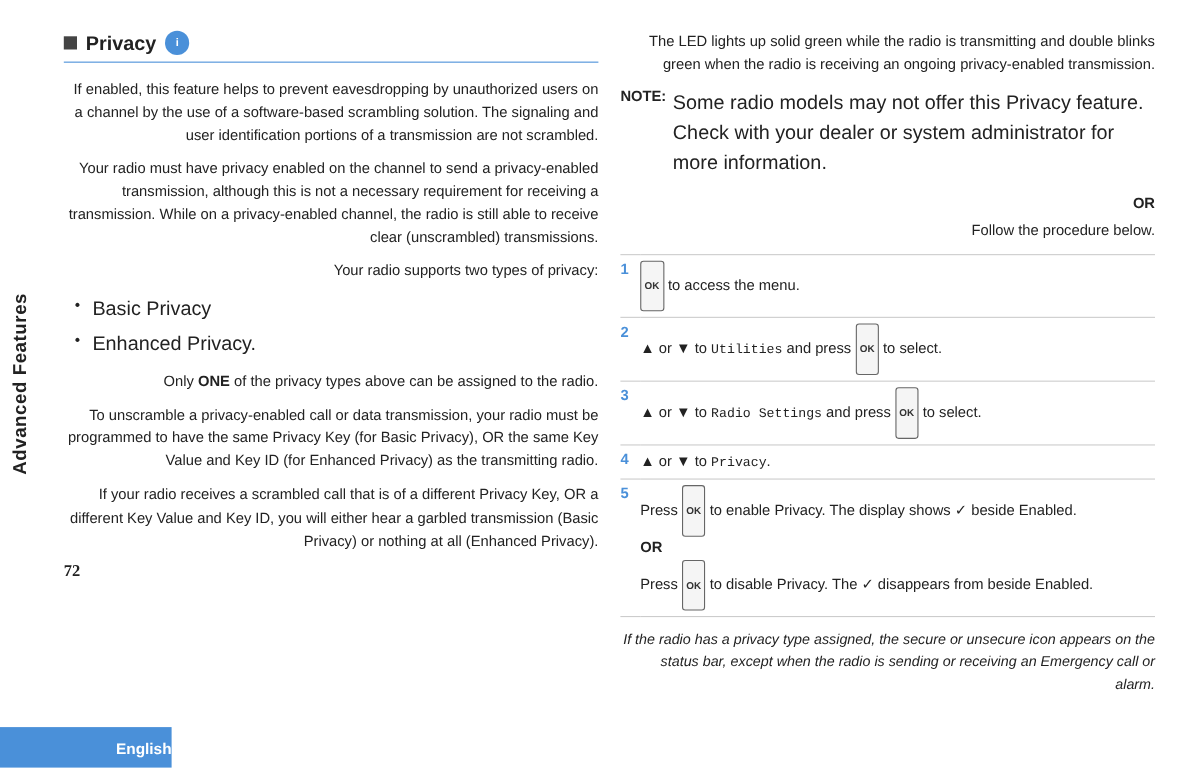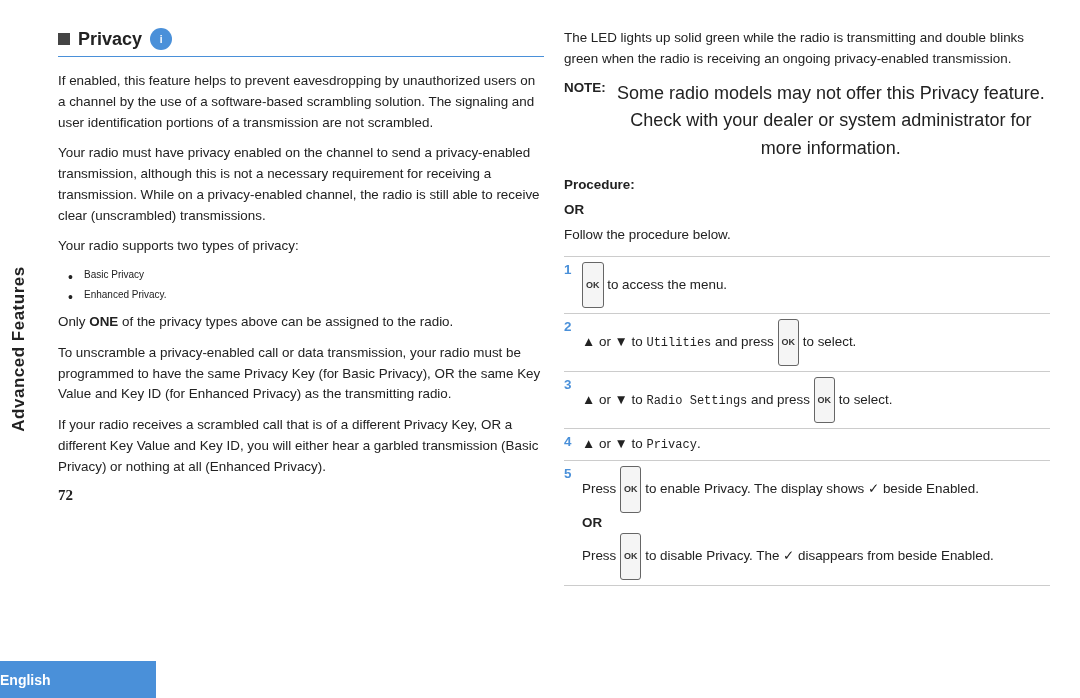--- a/index.html
+++ b/index.html
@@ -97,31 +97,32 @@
     .heading-divider {
       border: none;
       border-top: 1.5px solid #4a90d9;
       margin-bottom: 14px;
     }
 
     p {
       margin-bottom: 10px;
       line-height: 1.55;
       font-size: 13.4px;
+      text-align: right;
     }
 
     .bullet-list {
       list-style: none;
       margin: 6px 0 10px 10px;
     }
     .bullet-list li {
       position: relative;
       padding-left: 16px;
       margin-bottom: 4px;
-      font-size: 10px;
+      font-size: 18px;
       line-height: 1.55;
     }
     .bullet-list li::before {
       content: '•';
       position: absolute;
       left: 0;
       font-size: 14px;
       color: #222;
     }
 
@@ -138,34 +139,33 @@
     
     .bottom-bar {
       position: absolute;
       bottom: 0;
       left: 0;
       width: 156px;
       height: 37px;
       background: #4a90d9;
       display: flex;
       align-items: center;
-      justify-content: flex-start;
+      justify-content: flex-end;
     }
     .bottom-bar-label {
       color: white;
       font-size: 14px;
       font-weight: bold;
     }
 
     
     .note-block {
       display: flex;
       gap: 6px;
       margin-bottom: 12px;
-      text-align: center;
     }
     .note-label {
       font-weight: bold;
       font-size: 13.4px;
       white-space: nowrap;
     }
     .note-text {
       font-size: 18px;
       line-height: 1.55;
     }
@@ -286,21 +286,20 @@
 
       <div class="right-col">
 
         <p>The LED lights up solid green while the radio is transmitting and double blinks green when the radio is receiving an ongoing privacy-enabled transmission.</p>
 
         <div class="note-block">
           <span class="note-label">NOTE:</span>
           <span class="note-text">Some radio models may not offer this Privacy feature. Check with your dealer or system administrator for more information.</span>
         </div>
 
-        <p class="procedure-heading">Procedure:</p>
         <p class="or-label">OR</p>
         <p>Follow the procedure below.</p>
 
         <table class="steps-table">
           <tbody>
 
             <tr>
               <td class="step-num">1</td>
               <td class="step-content">
                 <span class="btn-icon">OK</span> to access the menu.
@@ -332,20 +331,21 @@
               <td class="step-num">5</td>
               <td class="step-content">
                 Press <span class="btn-icon">OK</span> to enable Privacy. The display shows ✓ beside Enabled.<br>
                 <span class="or-label step5-or"><strong>OR</strong></span><br>
                 Press <span class="btn-icon">OK</span> to disable Privacy. The ✓ disappears from beside Enabled.
               </td>
             </tr>
           </tbody>
         </table>
 
+        <p class="italic-note">If the radio has a privacy type assigned, the secure or unsecure icon appears on the status bar, except when the radio is sending or receiving an Emergency call or alarm.</p>
 
       </div>
     </div>
   </div>
 </div>
 
 <div class="bottom-bar">
   <span class="bottom-bar-label">English</span>
 </div>
 

